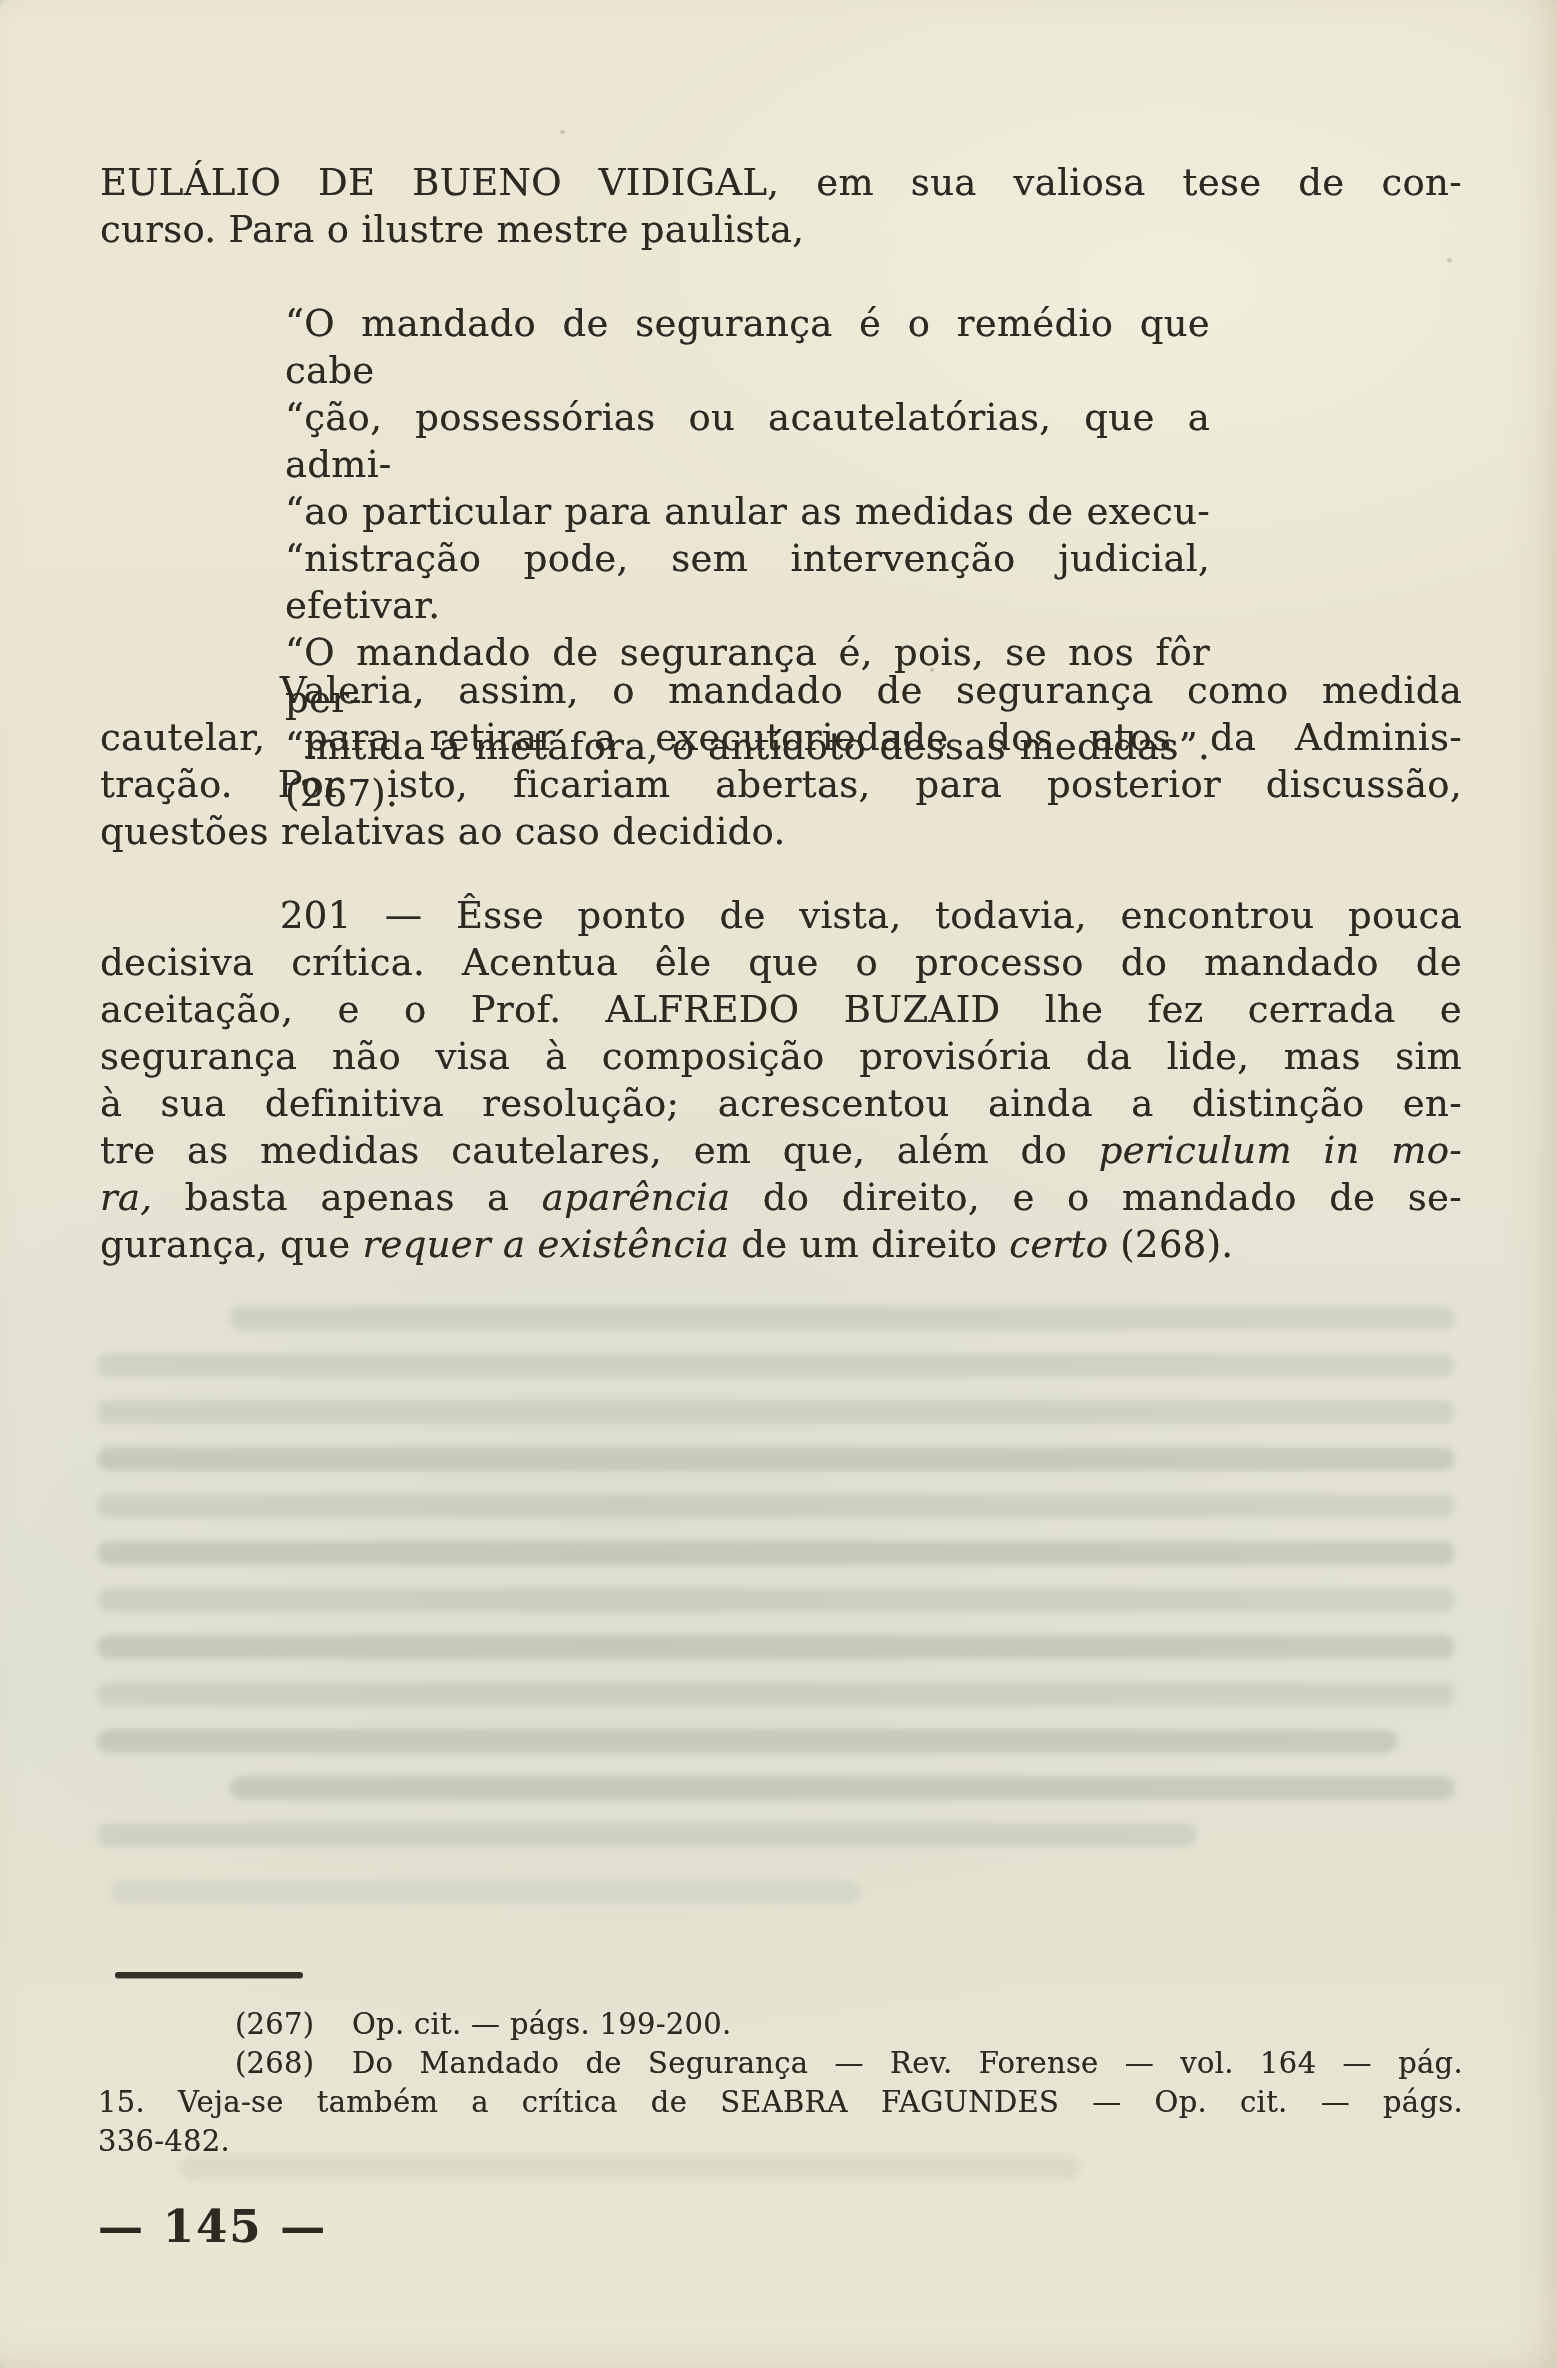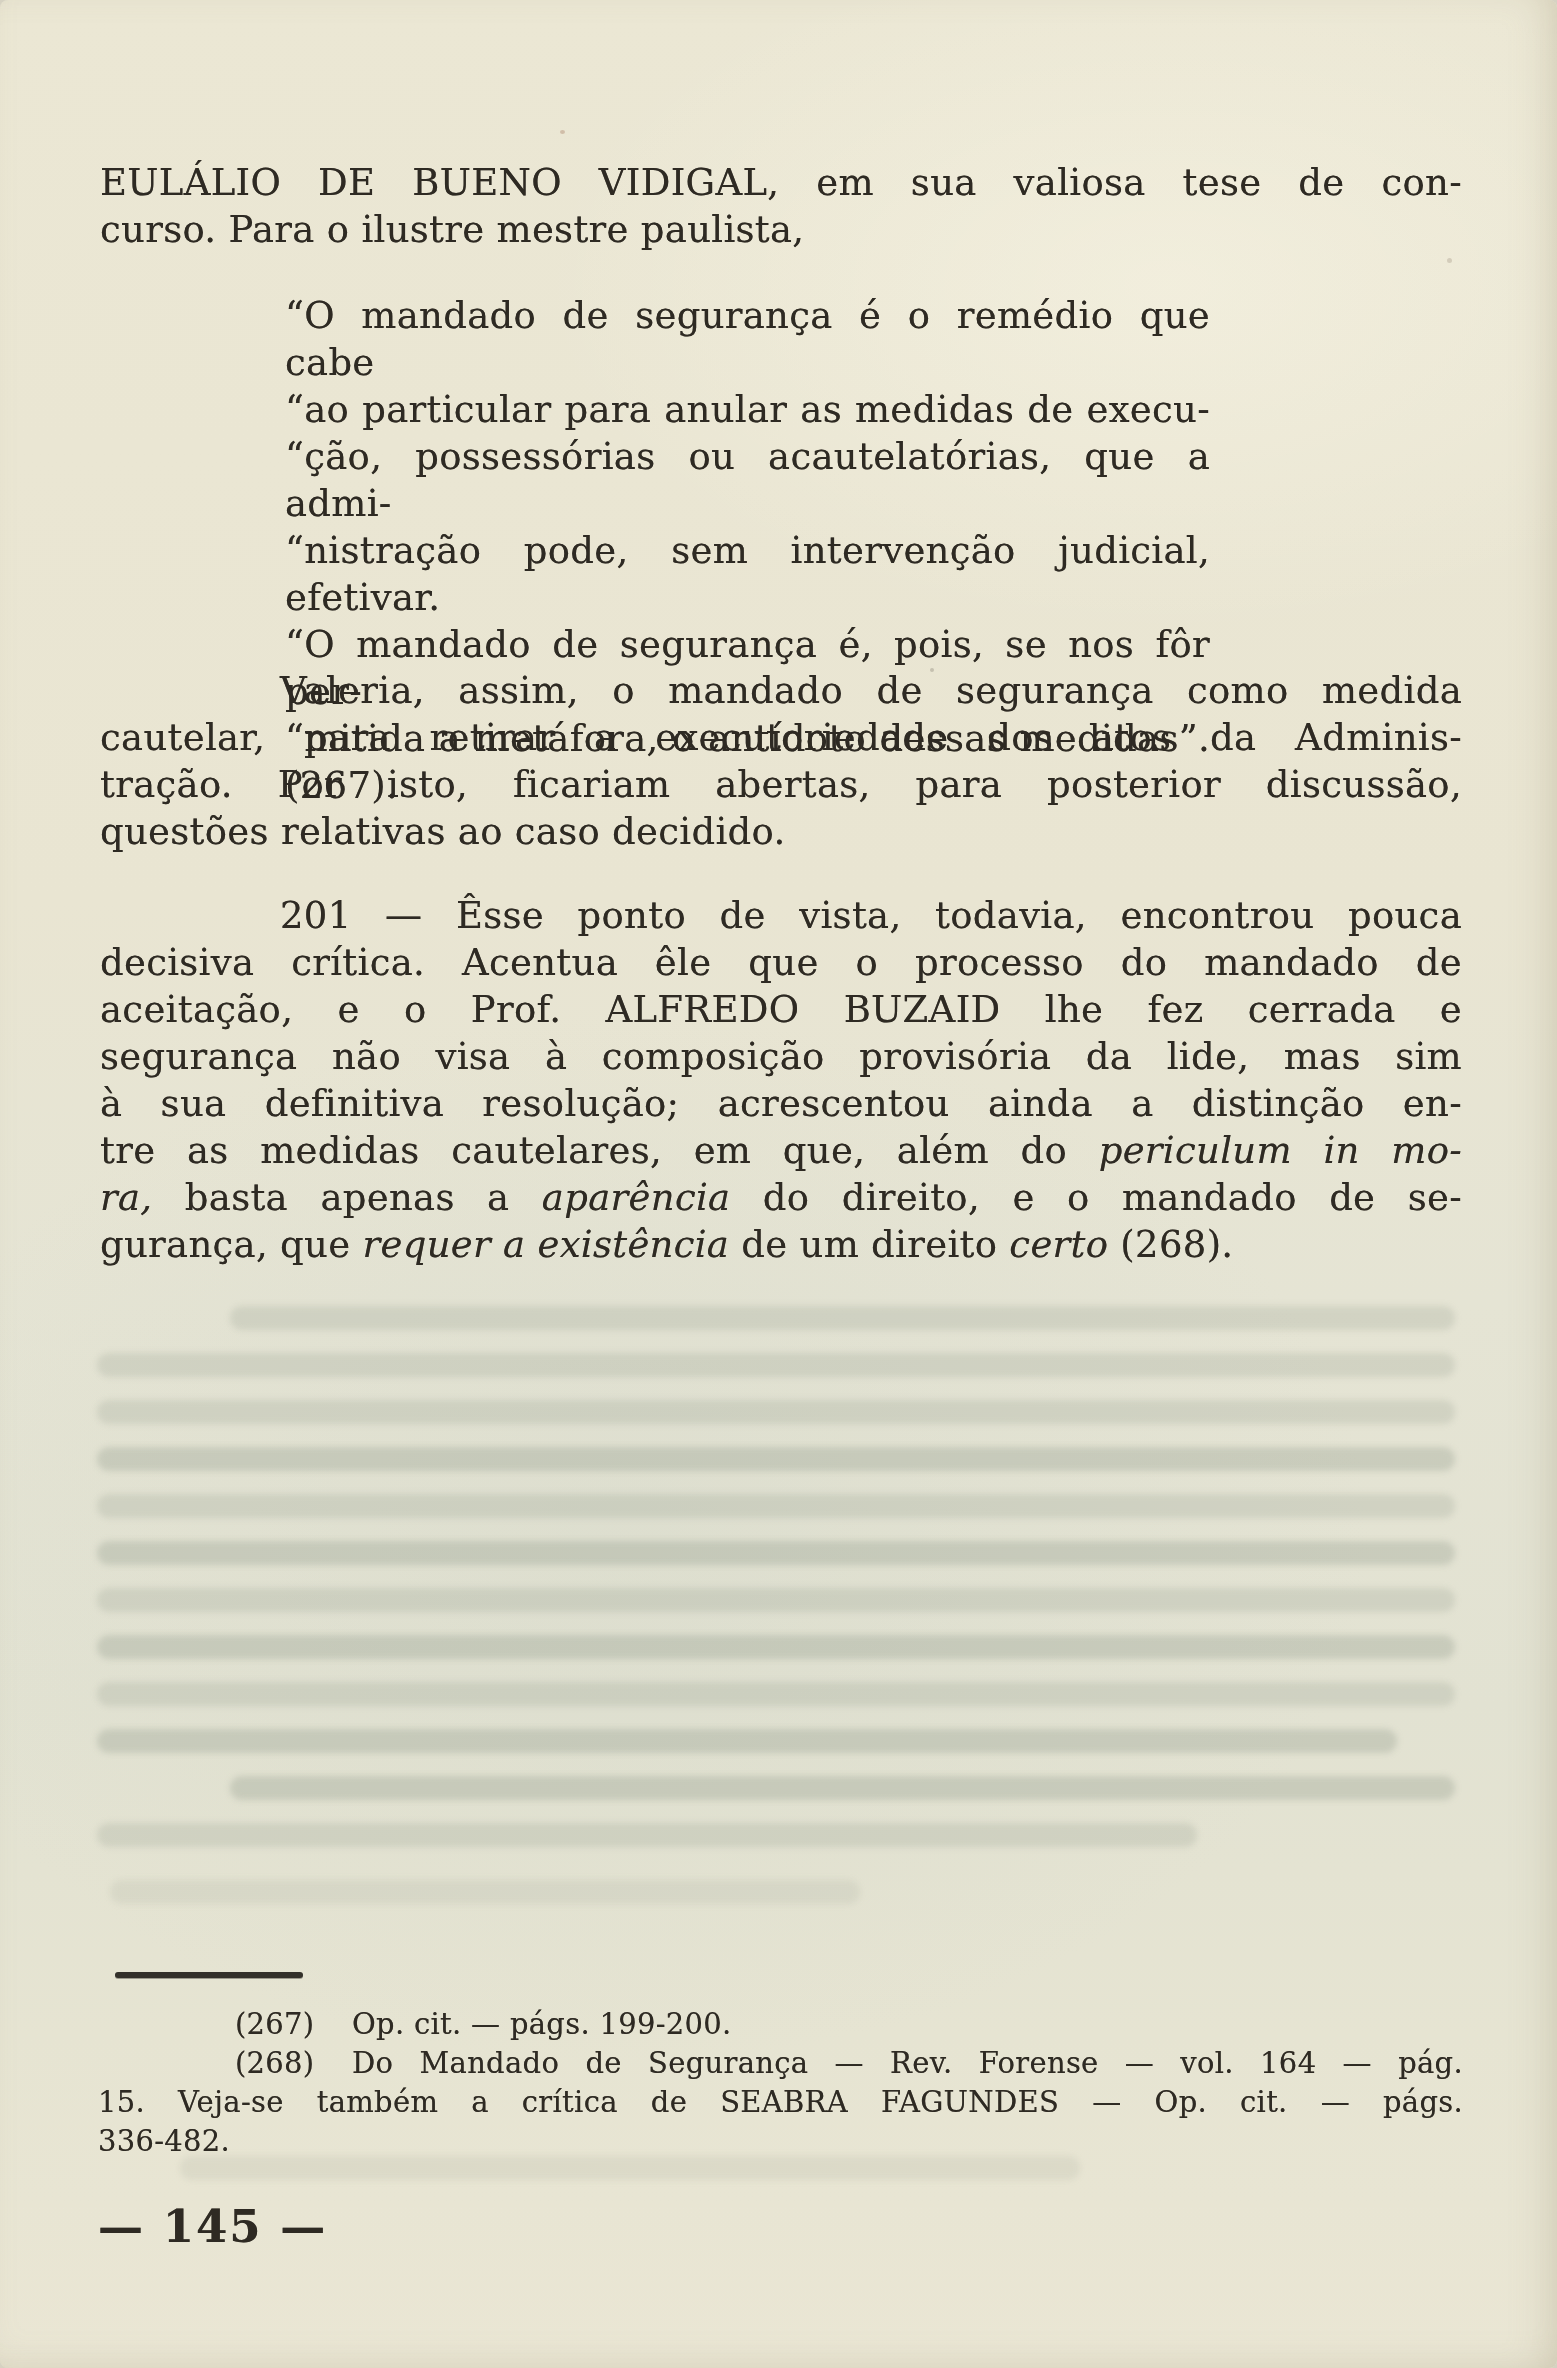--- a/index.html
+++ b/index.html
@@ -27,21 +27,21 @@
     font-size: 37px;
     line-height: 47px;
     letter-spacing: 0.3px;
     white-space: normal;
     text-shadow: 0 0 0.5px rgba(46,42,35,0.65);
   }
   .j { text-align: justify; text-align-last: justify; }
   .l { text-align: center; text-align-last: left; }
 
   .intro { left: 100px; top: 159px; width: 1362px; }
-  .quote { left: 285px; top: 292px; width: 925px; }
+  .quote { left: 285px; top: 300px; width: 925px; }
   .para1 { left: 100px; top: 659px;  width: 1362px; }
   .para2 { left: 100px; top: 892px;  width: 1362px; }
   .it { font-style: italic; }
 
   
   .ghost-line {
     position: absolute;
     height: 24px;
     border-radius: 12px;
     background: rgba(136,146,128,0.20);
@@ -90,22 +90,22 @@
 
 <div class="page">
 
   <section class="blk intro">
     <div class="line j">EULÁLIO DE BUENO VIDIGAL, em sua valiosa tese de con-</div>
     <div class="line l">curso. Para o ilustre mestre paulista,</div>
   </section>
 
   <section class="blk quote">
     <div class="line j">“O mandado de segurança é o remédio que cabe</div>
+    <div class="line j">“ção, possessórias ou acautelatórias, que a admi-</div>
     <div class="line j">“ao particular para anular as medidas de execu-</div>
-    <div class="line j">“ção, possessórias ou acautelatórias, que a admi-</div>
     <div class="line j">“nistração pode, sem intervenção judicial, efetivar.</div>
     <div class="line j">“O mandado de segurança é, pois, se nos fôr per-</div>
     <div class="line j">“mitida a metáfora, o antídoto dessas medidas”.</div>
     <div class="line l">(267).</div>
   </section>
 
   <section class="blk para1">
     <div class="line j" style="text-indent:180px;margin-top:8px;">Valeria, assim, o mandado de segurança como medida</div>
     <div class="line j">cautelar, para retirar a executoriedade dos atos da Adminis-</div>
     <div class="line j">tração. Por isto, ficariam abertas, para posterior discussão,</div>

